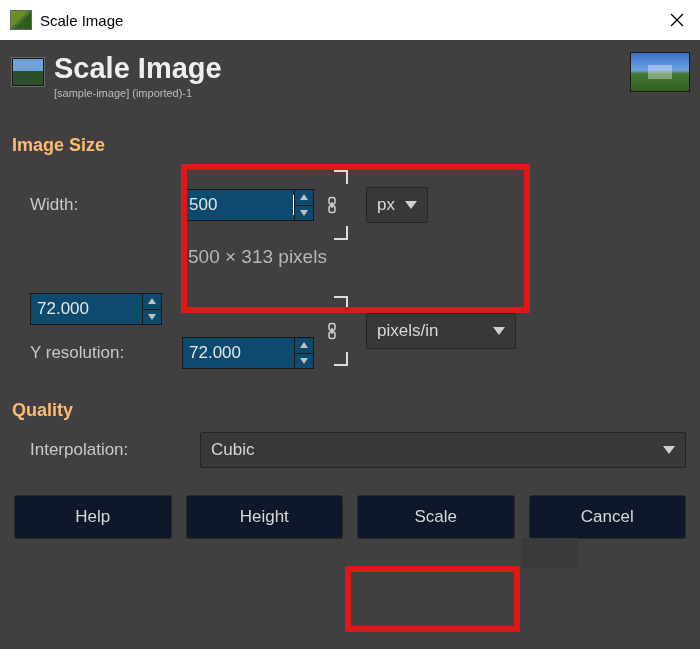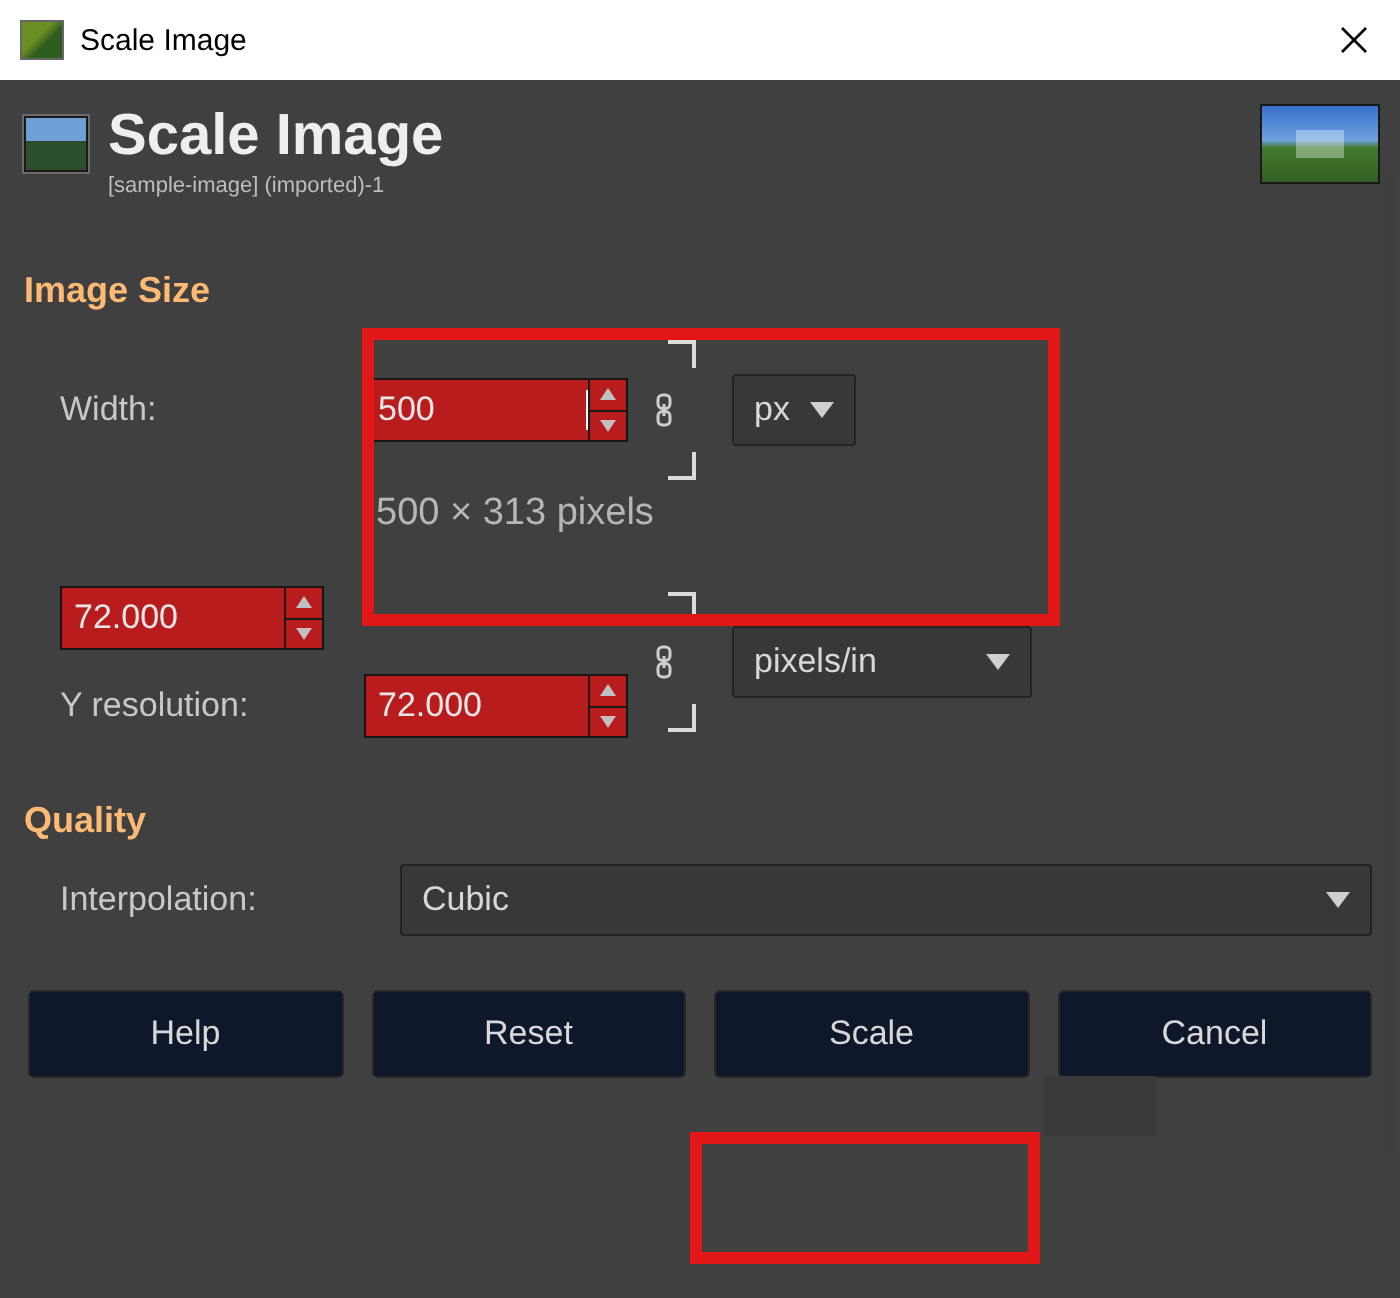--- a/index.html
+++ b/index.html
@@ -13,21 +13,21 @@
   .header{display:flex;align-items:flex-start;margin-bottom:18px;}
   .header .thumb{width:30px;height:26px;border:1px solid #1a1a1a;background:linear-gradient(180deg,#6fa1d6 45%,#2a4f2a 45%);margin:6px 10px 0 2px;outline:1px solid #6a6a6a;}
   .header h1{margin:0;font-size:29px;font-weight:bold;color:#eee;}
   .header .sub{font-size:11px;color:#bdbdbd;margin-top:2px;}
   .header .preview{margin-left:auto;width:58px;height:38px;border:1px solid #1a1a1a;background:linear-gradient(180deg,#3a6fc9 0%,#6ea2e0 45%,#437a2f 55%,#335f24 100%);position:relative;}
   .header .preview::after{content:"";position:absolute;inset:32% 30% 32% 30%;background:rgba(255,255,255,.35);}
   .section-title{font-weight:bold;color:#fdba74;font-size:18px;margin:8px 0 10px 2px;}
   .row{display:flex;align-items:center;margin:6px 0 6px 20px;height:38px;}
   .row .lbl{width:152px;color:#c8c8c8;}
   .smalltext{color:#b6b6b6;font-size:19px;margin-left:178px;}
-  .spinbox{position:relative;width:132px;height:32px;background:#b91c1c;border:1px solid #171717;display:flex;align-items:center;box-sizing:border-box;}
+  .spinbox{position:relative;width:132px;height:32px;background:#0c4a6e;border:1px solid #171717;display:flex;align-items:center;box-sizing:border-box;}
   .spinbox input{flex:1;background:transparent;border:none;color:#e6e6e6;font-size:17px;padding:0 6px;outline:none;width:80px;}
   .spinbox .caret{width:1px;height:20px;background:#fff;}
   .spinbox .arrows{width:18px;height:100%;display:flex;flex-direction:column;border-left:1px solid #1a1a1a;}
   .spinbox .arrows div{flex:1;display:flex;align-items:center;justify-content:center;cursor:pointer;}
   .spinbox .arrows div:first-child{border-bottom:1px solid #1a1a1a;}
   .tri-up{width:0;height:0;border-left:4px solid transparent;border-right:4px solid transparent;border-bottom:6px solid #bfbfbf;}
   .tri-down{width:0;height:0;border-left:4px solid transparent;border-right:4px solid transparent;border-top:6px solid #bfbfbf;}
   .tri-down-lg{width:0;height:0;border-left:6px solid transparent;border-right:6px solid transparent;border-top:8px solid #cfcfcf;}
   .link-wrap{width:36px;position:relative;height:78px;display:flex;align-items:center;justify-content:center;}
   .link-btn{width:26px;height:26px;border-radius:3px;display:flex;align-items:center;justify-content:center;cursor:pointer;}
@@ -166,21 +166,21 @@
       <div class="lbl" style="width:170px;">Interpolation:</div>
       <div class="dropdown wide-dd" style="justify-content:space-between;">
         <span class="dlabel">Cubic</span>
         <span class="tri-down-lg"></span>
       </div>
     </div>
     <div class="dummy-right"></div>
 
     <div class="btnbar">
       <div class="button">Help</div>
-      <div class="button">Reset</div>
+      <div class="button">Height</div>
       <div class="button">Scale</div>
       <div class="button">Cancel</div>
     </div>
 
     <div class="scrollghost"></div>
   </div>
 
   <div class="redbox rb1"></div>
   <div class="redbox rb2"></div>
 </div>

